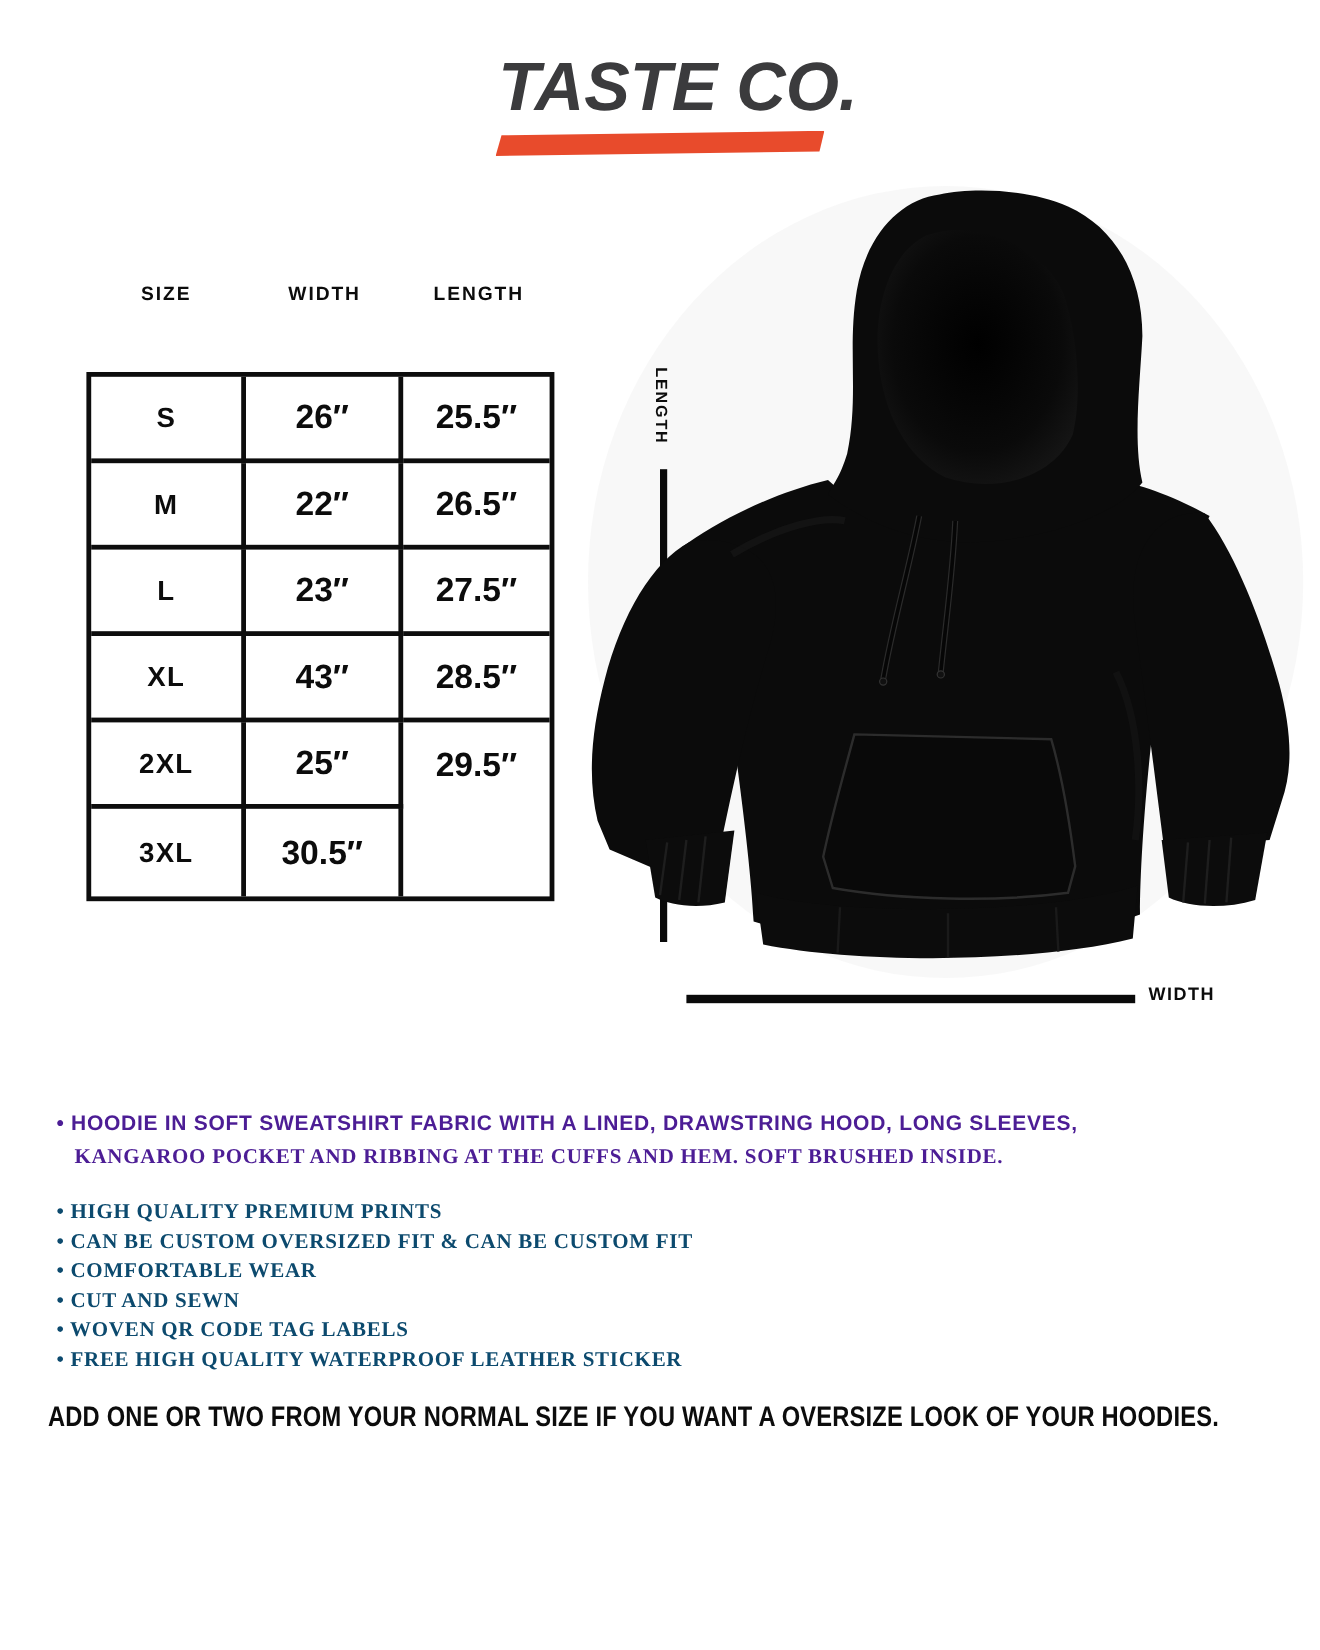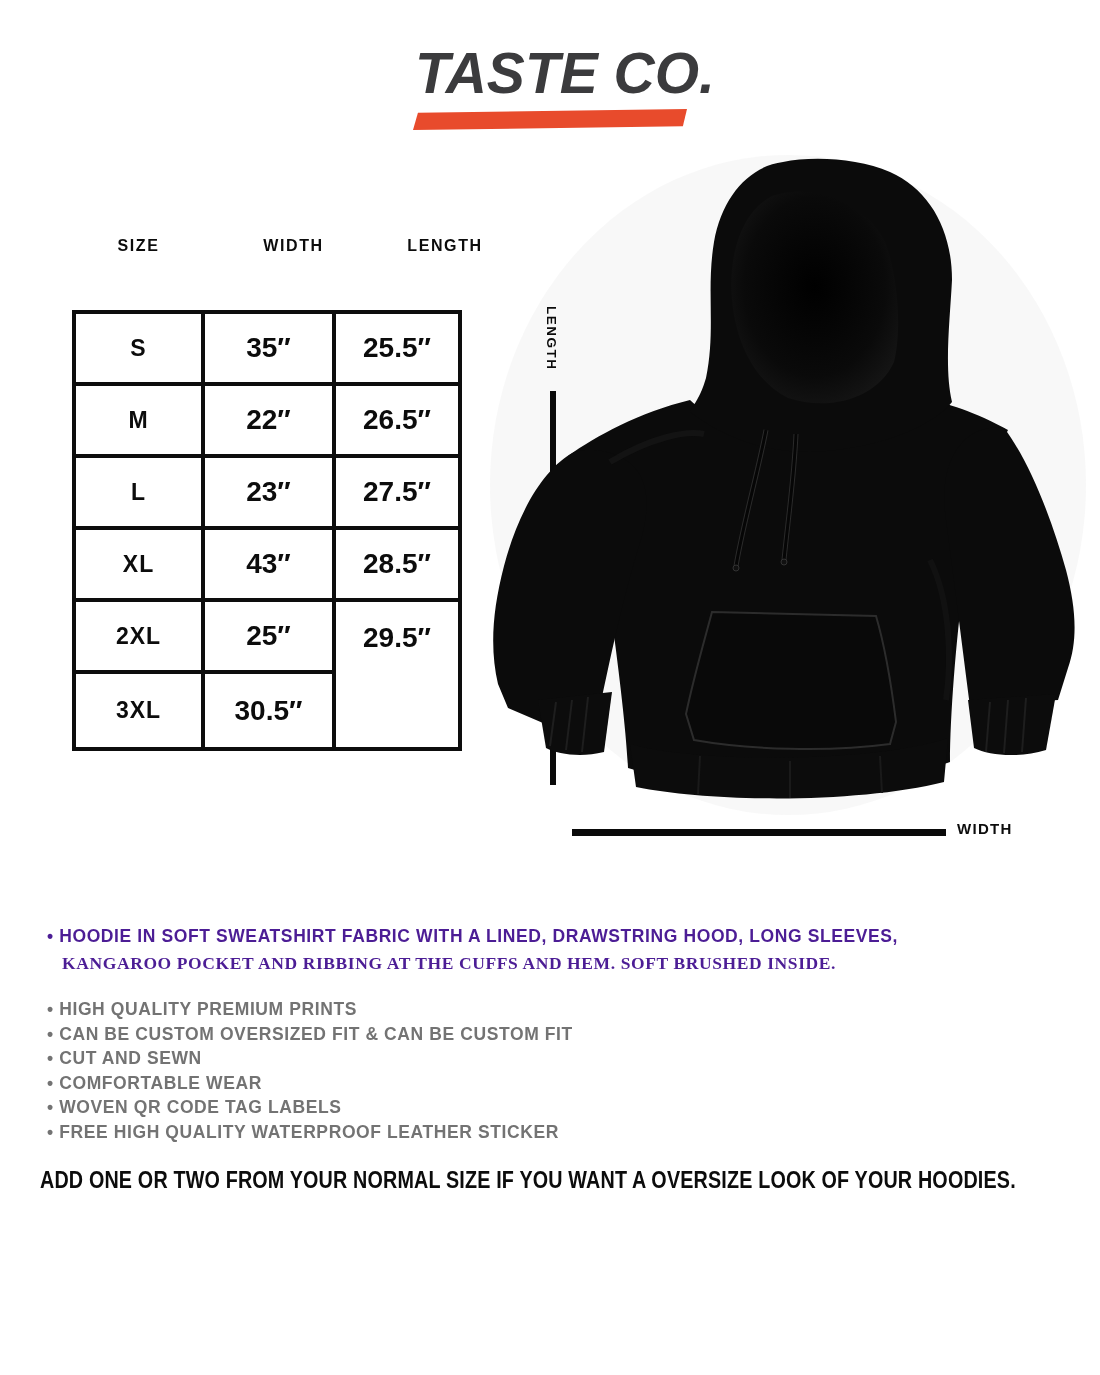--- a/index.html
+++ b/index.html
@@ -14,21 +14,21 @@
     color:#3b3b3d;white-space:nowrap;
   }
   .logo-swoosh{
     position:absolute;left:413px;top:109px;width:274px;height:21px;
     background:#e84b2c;
     clip-path:polygon(0% 100%, 1.8% 18%, 100% 0%, 98.5% 82%);
   }
   
   .chart-headers{
     position:absolute;left:72px;top:237px;width:390px;height:22px;
-    display:grid;grid-template-columns:133px 131px 126px;gap:23px;
+    display:grid;grid-template-columns:133px 131px 126px;
   }
   .chart-headers span{
     justify-self:center;font-size:16px;font-weight:bold;letter-spacing:1.6px;
   }
   .size-table{
     position:absolute;left:72px;top:310px;width:390px;height:441px;
     box-sizing:border-box;border:4px solid #0d0d0d;
     display:grid;grid-template-columns:129px 131px 122px;grid-auto-rows:72.1px;
   }
   .size-table .cell{
@@ -48,21 +48,21 @@
   }
   
   .desc-line{
     position:absolute;left:47px;white-space:nowrap;
     font-size:17.5px;font-weight:bold;letter-spacing:0.6px;color:#4c1d95;
   }
   .desc-line.indent{left:62px;}
   .bullet-list{position:absolute;left:47px;top:999px;}
   .bullet-list div{
     height:24.5px;white-space:nowrap;
-    font-size:17.5px;font-weight:bold;letter-spacing:0.6px;color:#737373;
+    font-size:17.5px;font-weight:bold;letter-spacing:0.6px;color:#0c4a6e;font-family:Liberation Serif, serif;
   }
   .note-line{
     position:absolute;left:40px;top:1167px;white-space:nowrap;
     font-size:23.5px;font-weight:bold;letter-spacing:0.2px;color:#0c0c0c;
     transform:scaleX(0.84);transform-origin:left center;
   }
 </style>
 </head>
 <body>
 
@@ -72,21 +72,21 @@
   <div class="logo-swoosh"></div>
 
   <div class="chart-headers">
     <span>SIZE</span>
     <span>WIDTH</span>
     <span>LENGTH</span>
   </div>
 
   <div class="size-table">
     <div class="cell size">S</div>
-    <div class="cell meas">35″</div>
+    <div class="cell meas">26″</div>
     <div class="cell meas">25.5″</div>
 
     <div class="cell size">M</div>
     <div class="cell meas">22″</div>
     <div class="cell meas">26.5″</div>
 
     <div class="cell size">L</div>
     <div class="cell meas">23″</div>
     <div class="cell meas">27.5″</div>
 
@@ -199,21 +199,21 @@
 
   <div class="width-line"></div>
   <div class="width-label">WIDTH</div>
 
   <div class="desc-line" style="top:926px;">• HOODIE IN SOFT SWEATSHIRT FABRIC WITH A LINED, DRAWSTRING HOOD, LONG SLEEVES,</div>
   <div class="desc-line indent" style="top:953px;font-family:Liberation Serif, serif;">KANGAROO POCKET AND RIBBING AT THE CUFFS AND HEM. SOFT BRUSHED INSIDE.</div>
 
   <div class="bullet-list">
     <div>• HIGH QUALITY PREMIUM PRINTS</div>
     <div>• CAN BE CUSTOM OVERSIZED FIT &amp; CAN BE CUSTOM FIT</div>
+    <div>• COMFORTABLE WEAR</div>
     <div>• CUT AND SEWN</div>
-    <div>• COMFORTABLE WEAR</div>
     <div>• WOVEN QR CODE TAG LABELS</div>
     <div>• FREE HIGH QUALITY WATERPROOF LEATHER STICKER</div>
   </div>
 
   <div class="note-line">ADD ONE OR TWO FROM YOUR NORMAL SIZE IF YOU WANT A OVERSIZE LOOK OF YOUR HOODIES.</div>
 
 </div>
 
 </body></html>

